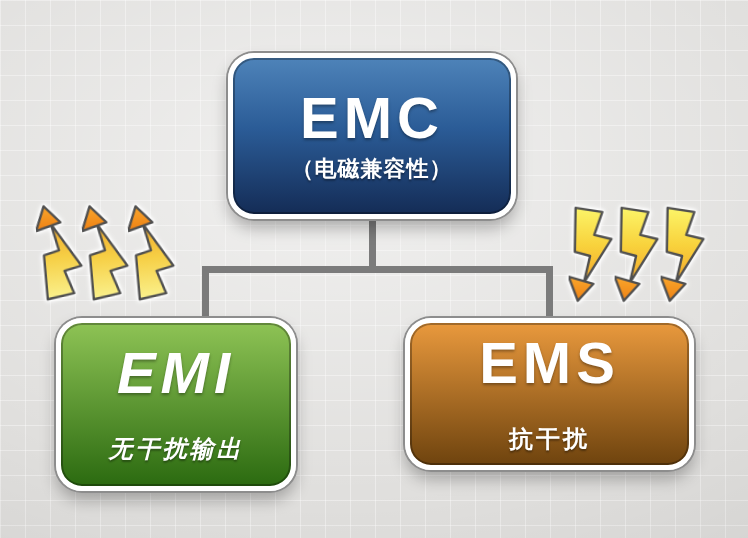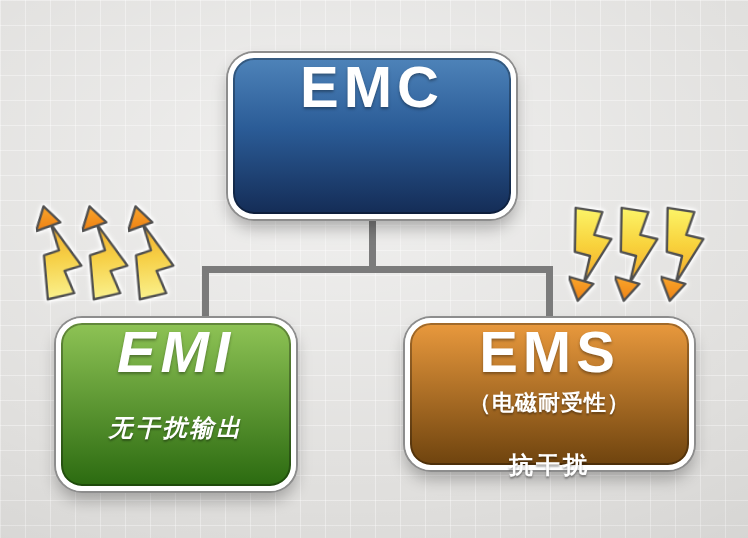--- a/index.html
+++ b/index.html
@@ -19,21 +19,21 @@
   .line{position:absolute;background:var(--connector,#7b7b7b);}
   .line-v-root{left:369px;top:214px;width:7px;height:59px;}
   .line-h{left:202px;top:266px;width:351px;height:7px;}
   .line-v-left{left:202px;top:266px;width:7px;height:57px;}
   .line-v-right{left:546px;top:266px;width:7px;height:57px;}
   
   .node{
     position:absolute;box-sizing:border-box;
     border:5px solid #fff;border-radius:26px;
     box-shadow:0 0 0 2px #8d8d8d, 0 9px 16px rgba(0,0,0,.28), inset 0 0 0 2px rgba(0,0,0,.30);
-    display:flex;flex-direction:column;align-items:center;
+    display:flex;flex-direction:column;align-items:center;justify-content:center;
     color:var(--box-text,#fff);text-align:center;
   }
   .node-emc{left:228px;top:53px;width:288px;height:166px;
     background:linear-gradient(180deg,var(--emc-top,#4e83b9) 0%,var(--emc-mid,#2b5c97) 45%,var(--emc-bottom,#142c56) 100%);}
   .node-emi{left:56px;top:318px;width:240px;height:173px;
     background:linear-gradient(180deg,var(--emi-top,#8ec355) 0%,var(--emi-bottom,#2b6a10) 100%);font-style:italic;}
   .node-ems{left:405px;top:318px;width:289px;height:152px;
     background:linear-gradient(180deg,var(--ems-top,#e9993d) 0%,var(--ems-bottom,#6e430e) 100%);}
   .title{font-size:58px;font-weight:bold;line-height:1;letter-spacing:5px;
     text-shadow:0 2px 3px rgba(0,0,0,.35);}
@@ -76,30 +76,30 @@
     </defs>
   </svg>
 
   <div class="line line-v-root"></div>
   <div class="line line-h"></div>
   <div class="line line-v-left"></div>
   <div class="line line-v-right"></div>
 
   <div class="node node-emc">
     <div class="title">EMC</div>
+    <div class="subtitle">（电磁兼容性）</div>
   </div>
 
   <div class="node node-emi">
     <div class="title">EMI</div>
     <div class="note">无干扰输出</div>
   </div>
 
   <div class="node node-ems">
     <div class="title">EMS</div>
-    <div class="subtitle">（电磁耐受性）</div>
     <div class="note">抗干扰</div>
   </div>
 
   <div class="icon-group left">
     <svg width="46" height="100" viewBox="0 0 48 104">
       <polygon points="6,100 34,96 26,72 44,68 16,22 22,50 6,54" fill="url(#gradArrow)" stroke="var(--bolt-outline,#4f4f4f)" stroke-width="2.5" stroke-linejoin="round"></polygon>
       <polygon points="10,3 0,28 26,21" fill="url(#gradHead)" stroke="var(--bolt-outline,#4f4f4f)" stroke-width="2.5" stroke-linejoin="round"></polygon>
     </svg>
     <svg width="46" height="100" viewBox="0 0 48 104">
       <polygon points="6,100 34,96 26,72 44,68 16,22 22,50 6,54" fill="url(#gradArrow)" stroke="var(--bolt-outline,#4f4f4f)" stroke-width="2.5" stroke-linejoin="round"></polygon>

